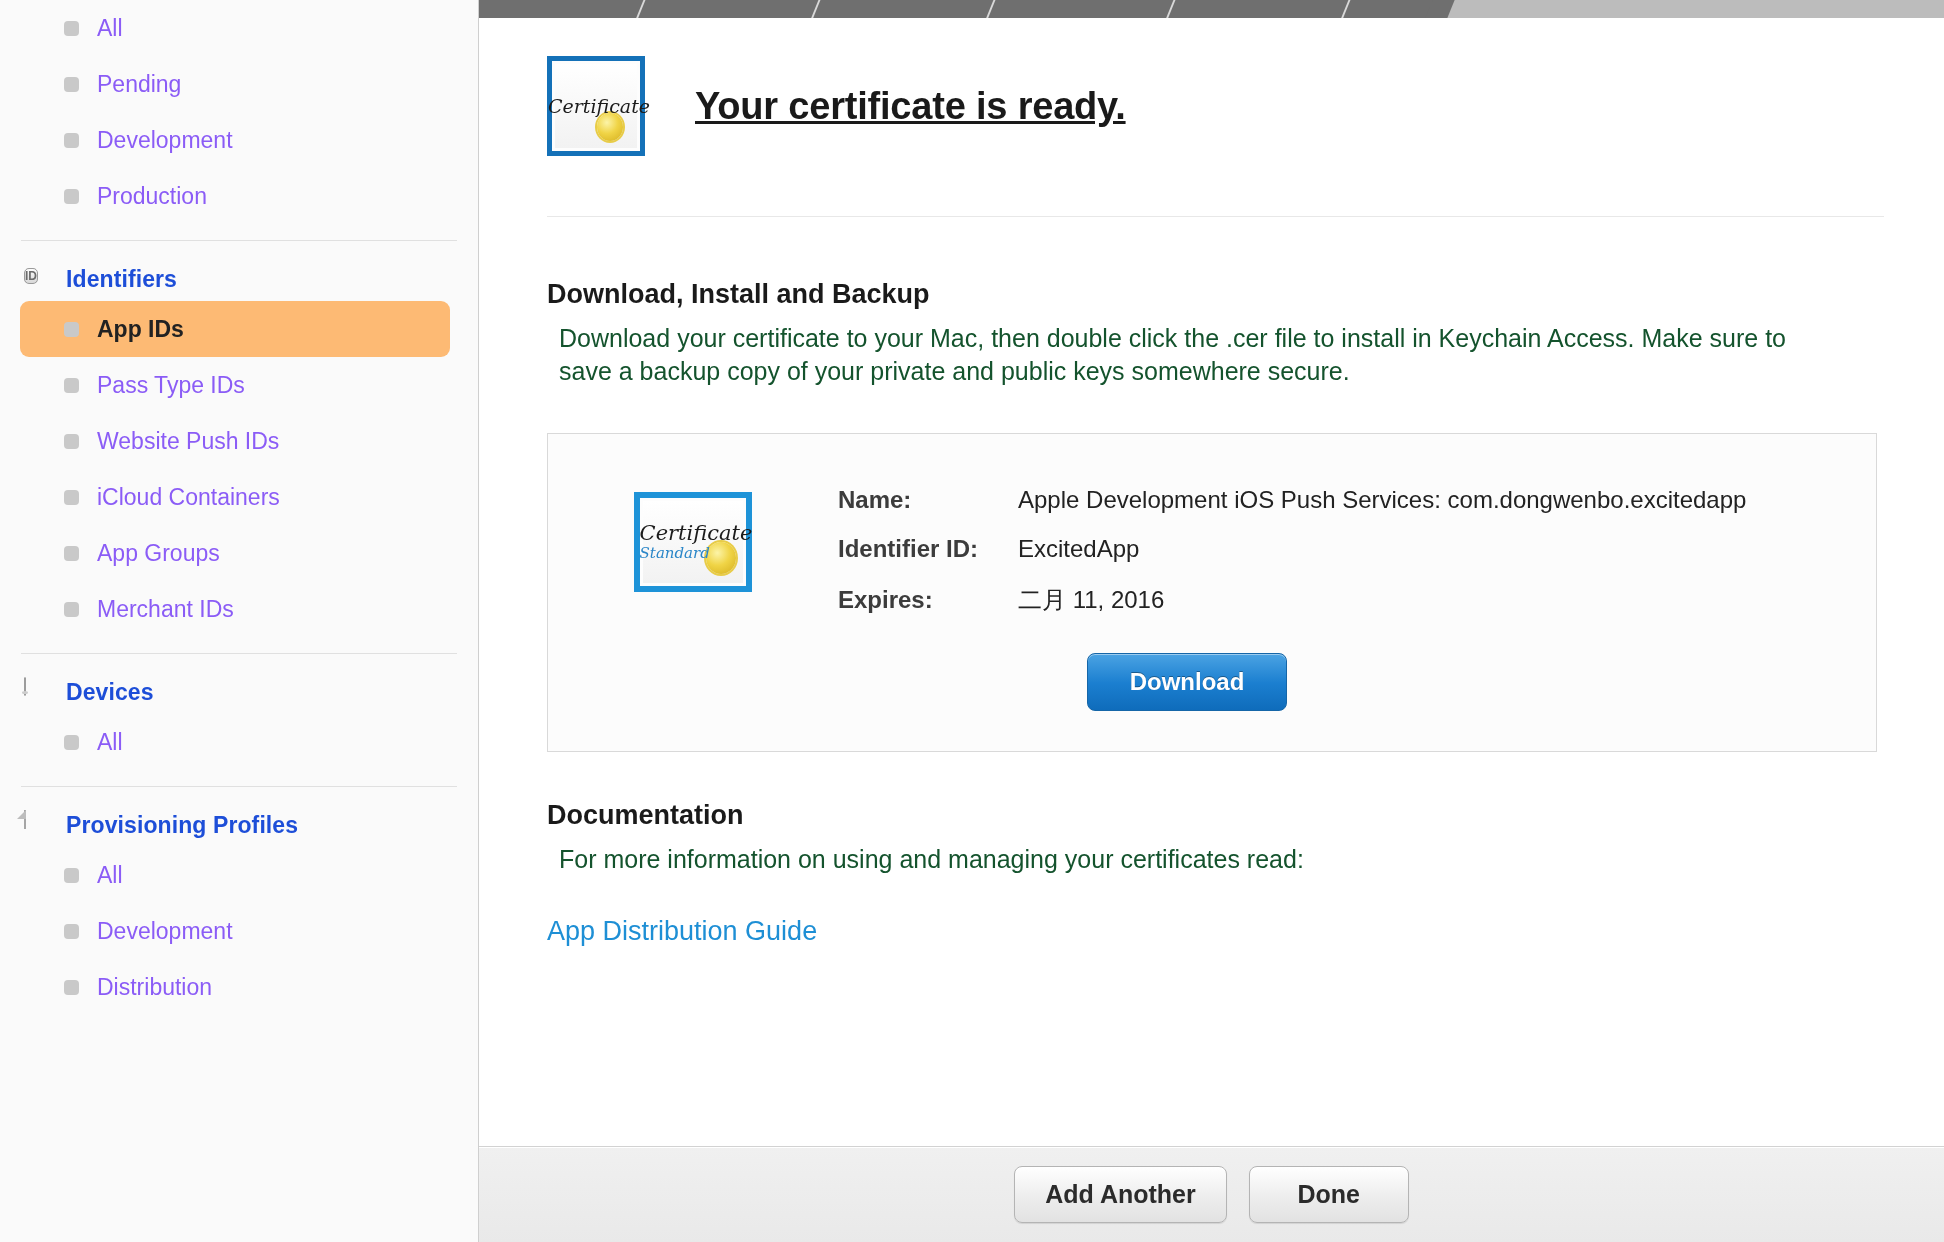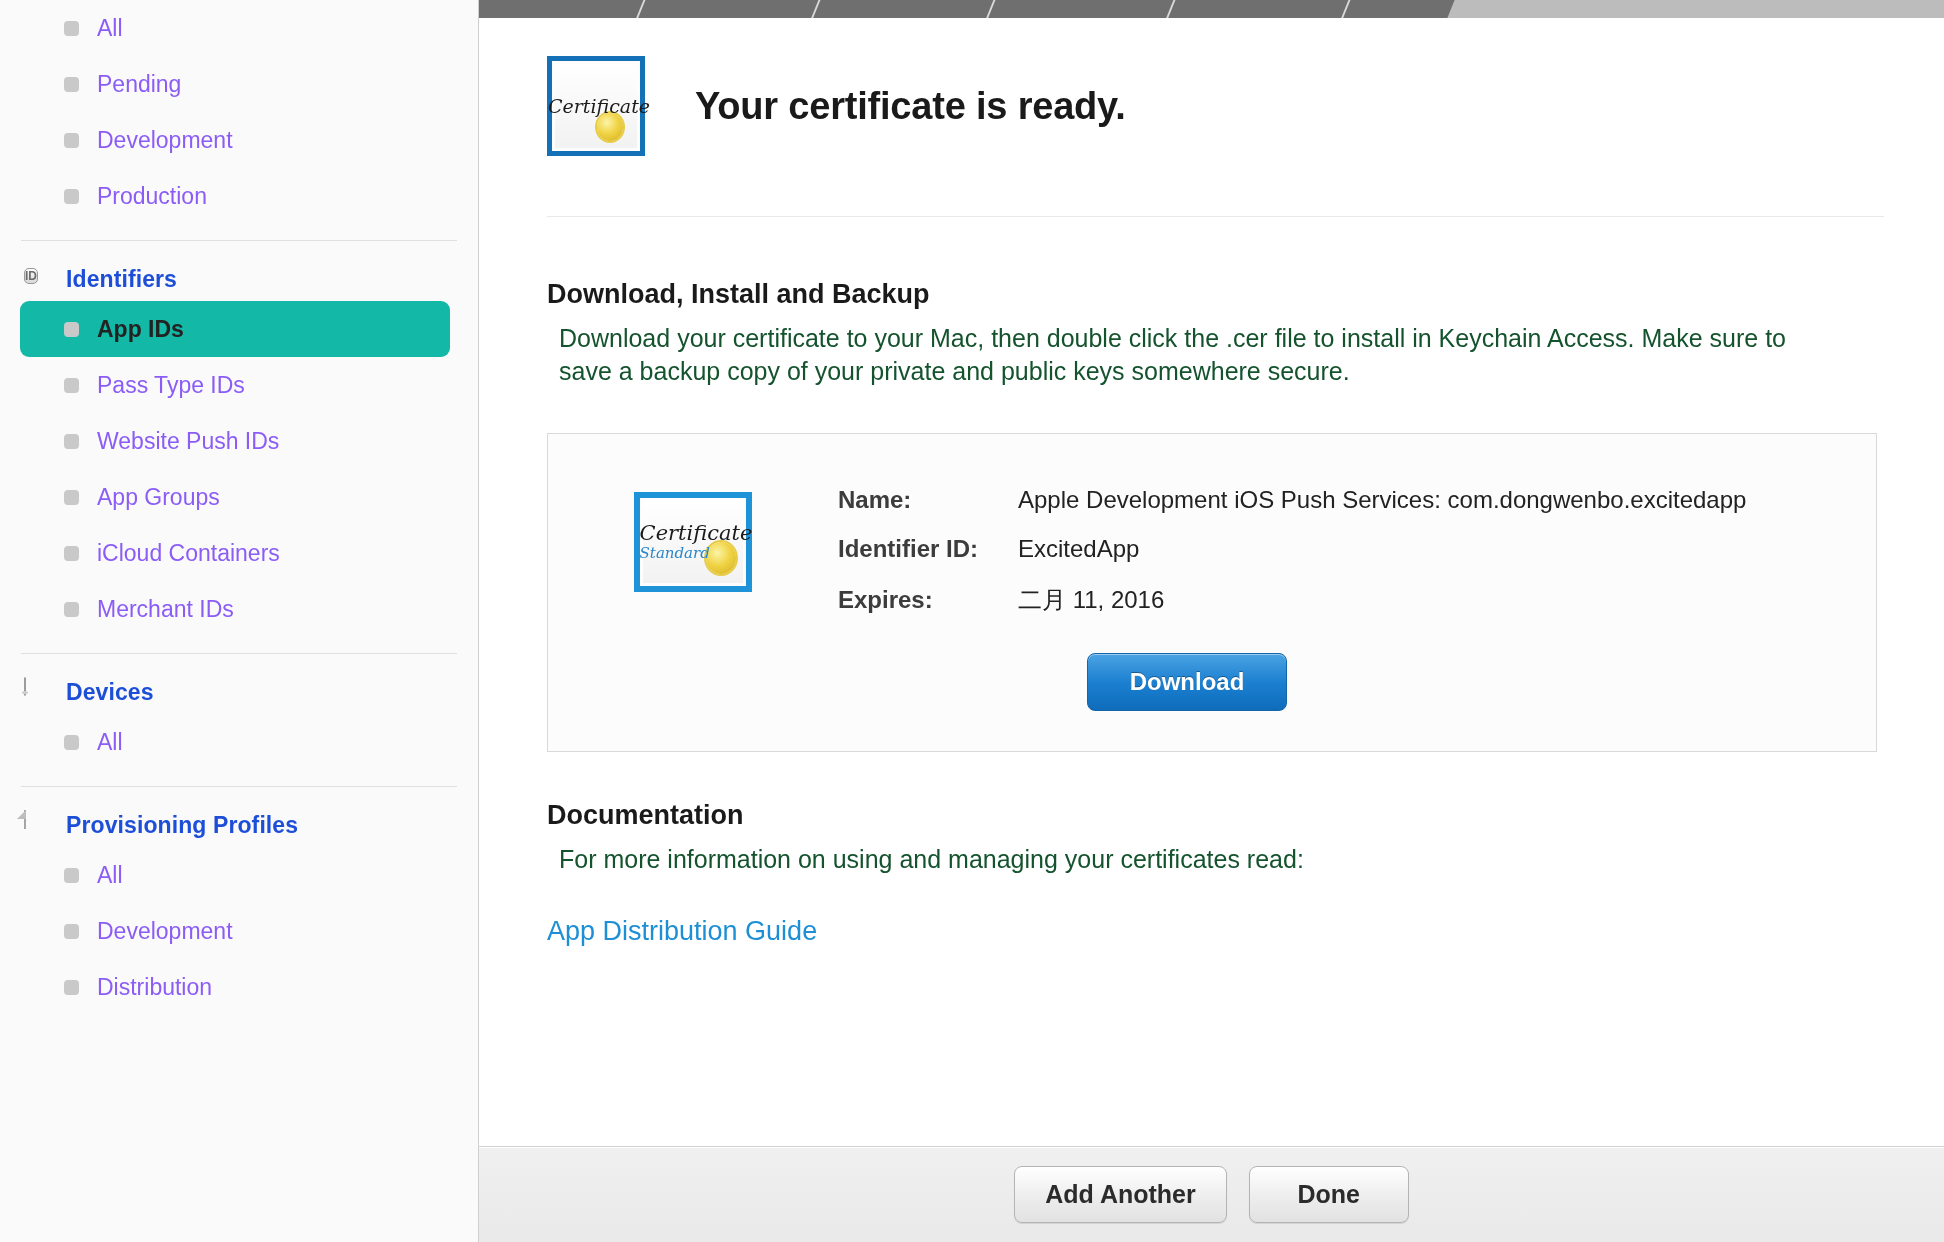--- a/index.html
+++ b/index.html
@@ -60,21 +60,21 @@
     display: flex;
     align-items: center;
     height: 56px;
     margin: 0 28px 0 20px;
     padding-left: 44px;
     border-radius: 9px;
     box-sizing: border-box;
     gap: 18px;
   }
   .side-item.selected {
-    background: #14b8a6;
+    background: #fdba74;
   }
   .side-item .bullet {
     width: 15px;
     height: 15px;
     border-radius: 4px;
     background: #c9c9c9;
     flex: none;
   }
   .side-item-label {
     font-size: 23px;
@@ -201,20 +201,21 @@
     display: flex;
     align-items: center;
     gap: 50px;
     padding-left: 0px;
   }
   .page-title {
     font-size: 38px;
     font-weight: bold;
     color: #1a1a1a;
     letter-spacing: -0.2px;
+    text-decoration: underline;
   }
 
   
   .cert-badge {
     border: 5px solid #1471b8;
     background: #fdfdfd;
     box-sizing: border-box;
     position: relative;
     flex: none;
     display: flex;
@@ -415,25 +416,25 @@
       <div class="side-item">
         <span class="bullet"></span>
         <span class="side-item-label">Pass Type IDs</span>
       </div>
       <div class="side-item">
         <span class="bullet"></span>
         <span class="side-item-label">Website Push IDs</span>
       </div>
       <div class="side-item">
         <span class="bullet"></span>
+        <span class="side-item-label">iCloud Containers</span>
+      </div>
+      <div class="side-item">
+        <span class="bullet"></span>
         <span class="side-item-label">App Groups</span>
-      </div>
-      <div class="side-item">
-        <span class="bullet"></span>
-        <span class="side-item-label">iCloud Containers</span>
       </div>
       <div class="side-item">
         <span class="bullet"></span>
         <span class="side-item-label">Merchant IDs</span>
       </div>
     </div>
 
     <div class="side-sep"></div>
 
     <div class="side-group">

